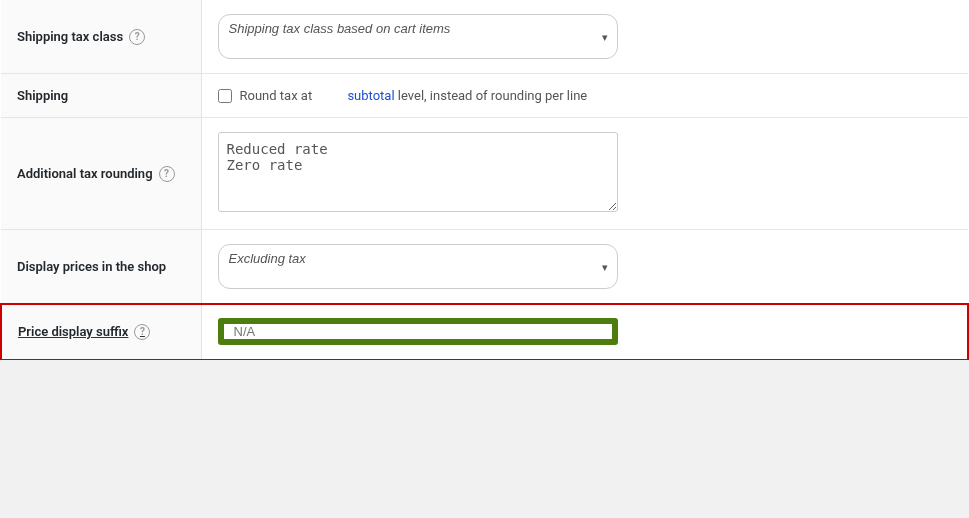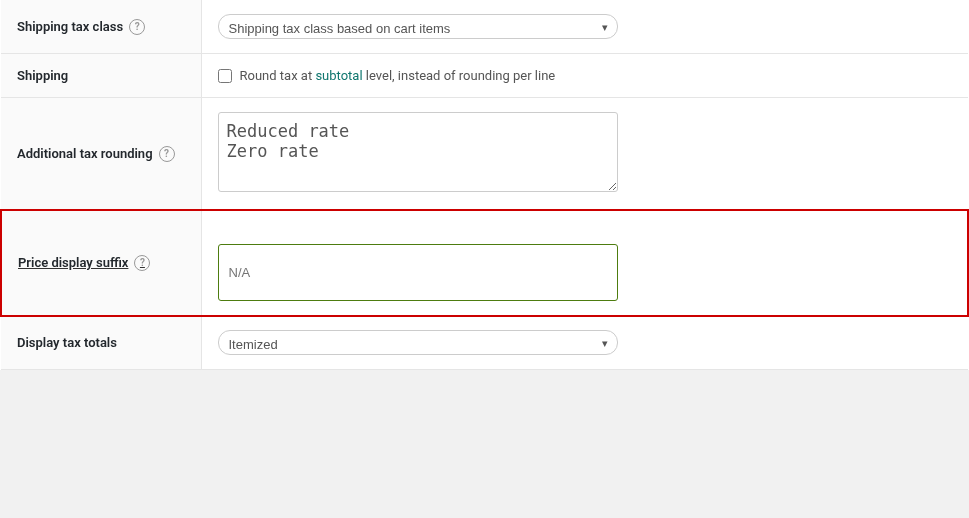--- a/index.html
+++ b/index.html
@@ -49,25 +49,26 @@
     .select-wrapper {
       position: relative;
       display: inline-block;
     }
     select {
       appearance: none;
       -webkit-appearance: none;
       background: #fff;
       border: 1px solid #ccc;
       border-radius: 12px;
-      padding: 6px 30px 2px 10px;
+      padding: 6px 30px 22px 10px;
       font-size: 13px;
       color: #555;
       width: 400px;
       cursor: pointer;
+      font-style: italic;
     }
     .chevron-down {
       position: absolute;
       right: 10px;
       top: 50%;
       transform: translateY(-50%);
       pointer-events: none;
       color: #555;
       font-size: 11px;
     }
@@ -75,41 +76,41 @@
       display: flex;
       align-items: center;
       gap: 8px;
       color: #555;
     }
     .checkbox-label input[type="checkbox"] {
       width: 14px;
       height: 14px;
     }
     .checkbox-text a {
-      color: #0f766e;
+      color: #1d4ed8;
       text-decoration: none;
+      margin-left: 32px;
     }
     textarea.tax-classes {
       width: 400px;
       height: 80px;
       border: 1px solid #ccc;
       border-radius: 3px;
       padding: 8px;
-      font-size: 17px;
+      font-size: 14px;
       color: #555;
       resize: vertical;
     }
     input[type="text"].suffix-input {
       width: 400px;
-      border: 1px solid #4d7c0f;
+      border: 6px solid #4d7c0f;
       border-radius: 3px;
-      padding: 20px 10px;
+      padding: 0 10px;
       font-size: 13px;
       color: #aaa;
-      margin-top: 20px;
     }
     .label-row {
       display: flex;
       align-items: center;
     }
   </style>
 </head>
 <body>
 
 <table class="settings-table">
@@ -153,43 +154,43 @@
           <span>Additional tax rounding</span>
           <span class="help-icon">?</span>
         </div>
       </td>
       <td class="control-cell">
         <textarea class="tax-classes" style="">Reduced rate
 Zero rate</textarea>
       </td>
     </tr>
 
+    <tr>
+      <td class="label-cell">
+        <span>Display prices in the shop</span>
+      </td>
+      <td class="control-cell">
+        <div class="select-wrapper">
+          <select>
+            <option selected="">Excluding tax</option>
+            <option>Including tax</option>
+          </select>
+          <span class="chevron-down">▾</span>
+        </div>
+      </td>
+    </tr>
 
 
     <tr style="outline: 2px solid #cc0000; outline-offset: -1px; position: relative; text-decoration: underline;">
       <td class="label-cell" style="border-left: 2px solid #cc0000;">
         <div class="label-row">
           <span>Price display suffix</span>
           <span class="help-icon">?</span>
         </div>
       </td>
       <td class="control-cell" style="border-right: 2px solid #cc0000;">
         <input type="text" class="suffix-input" placeholder="N/A" value="" style="">
       </td>
     </tr>
 
-    <tr>
-      <td class="label-cell">
-        <span>Display tax totals</span>
-      </td>
-      <td class="control-cell">
-        <div class="select-wrapper">
-          <select>
-            <option selected="">Itemized</option>
-            <option>As a single total</option>
-          </select>
-          <span class="chevron-down">▾</span>
-        </div>
-      </td>
-    </tr>
 
   </tbody>
 </table>
 
 </body></html>

